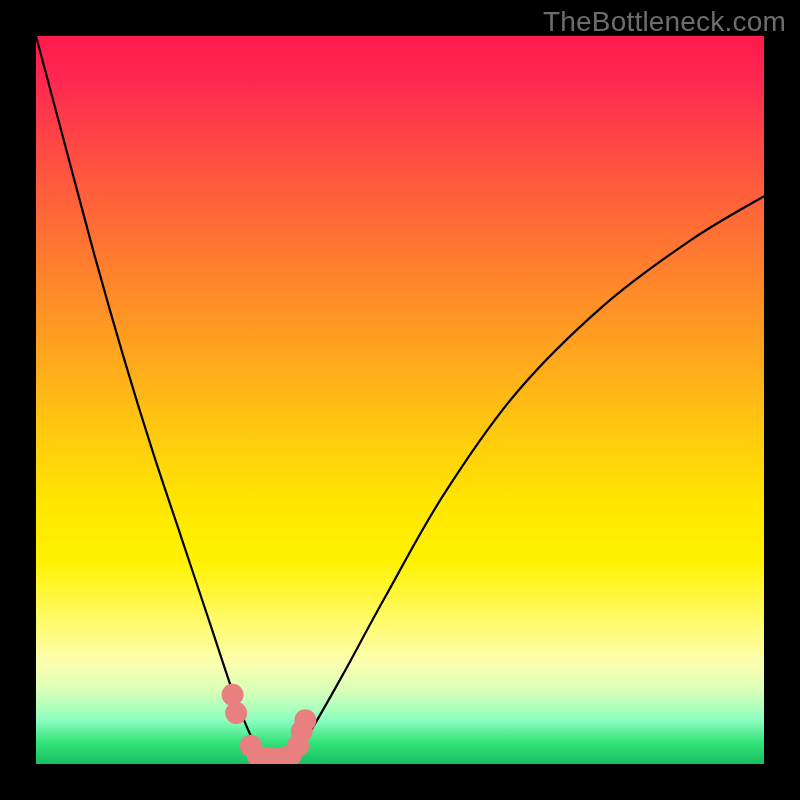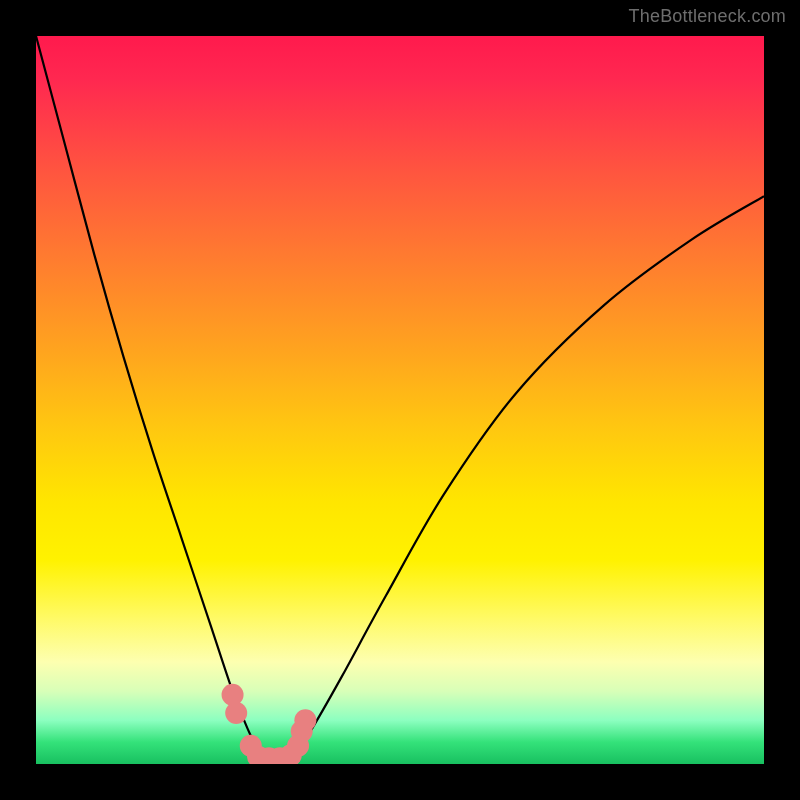--- a/index.html
+++ b/index.html
@@ -44,21 +44,21 @@
       #d8ffb8 90%,
       #8cffc0 94%,
       #34e27a 97%,
       #18c060 100%);
   }
   .watermark {
     position: absolute;
     top: 6px;
     right: 14px;
     color: #6d6d6d;
-    font-size: 18px;
+    font-size: 28px;
     font-weight: 500;
     letter-spacing: 0.2px;
   }
   svg.curve {
     position: absolute;
     inset: 0;
     width: 100%;
     height: 100%;
   }
 </style>

